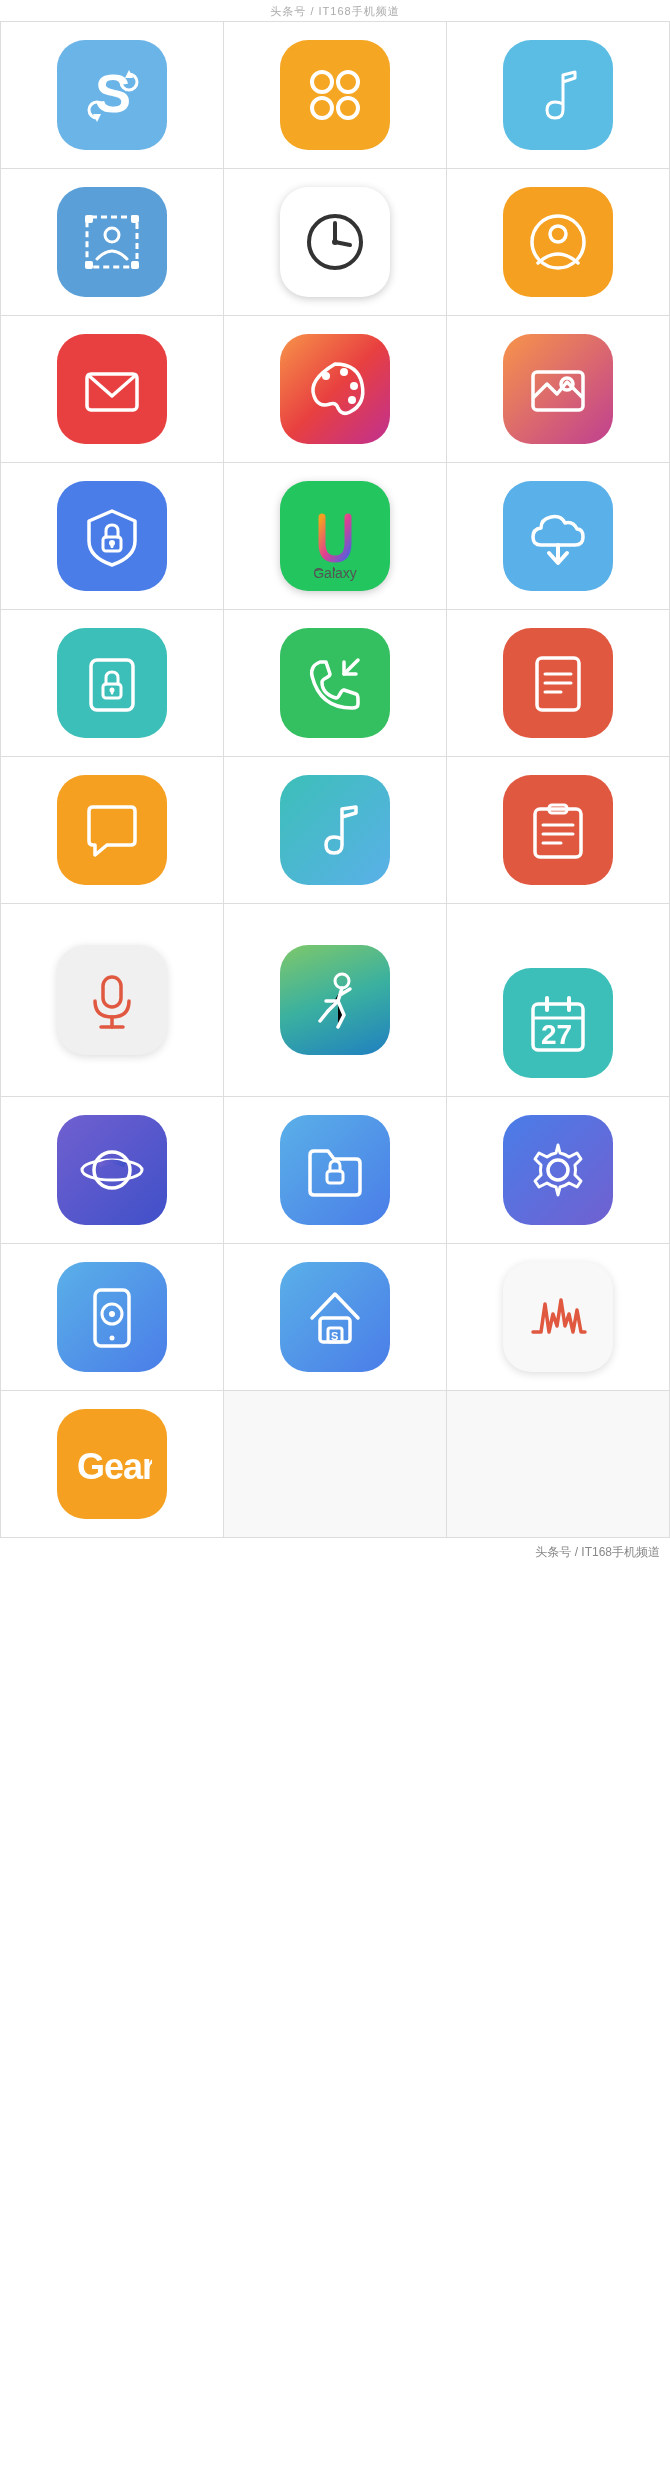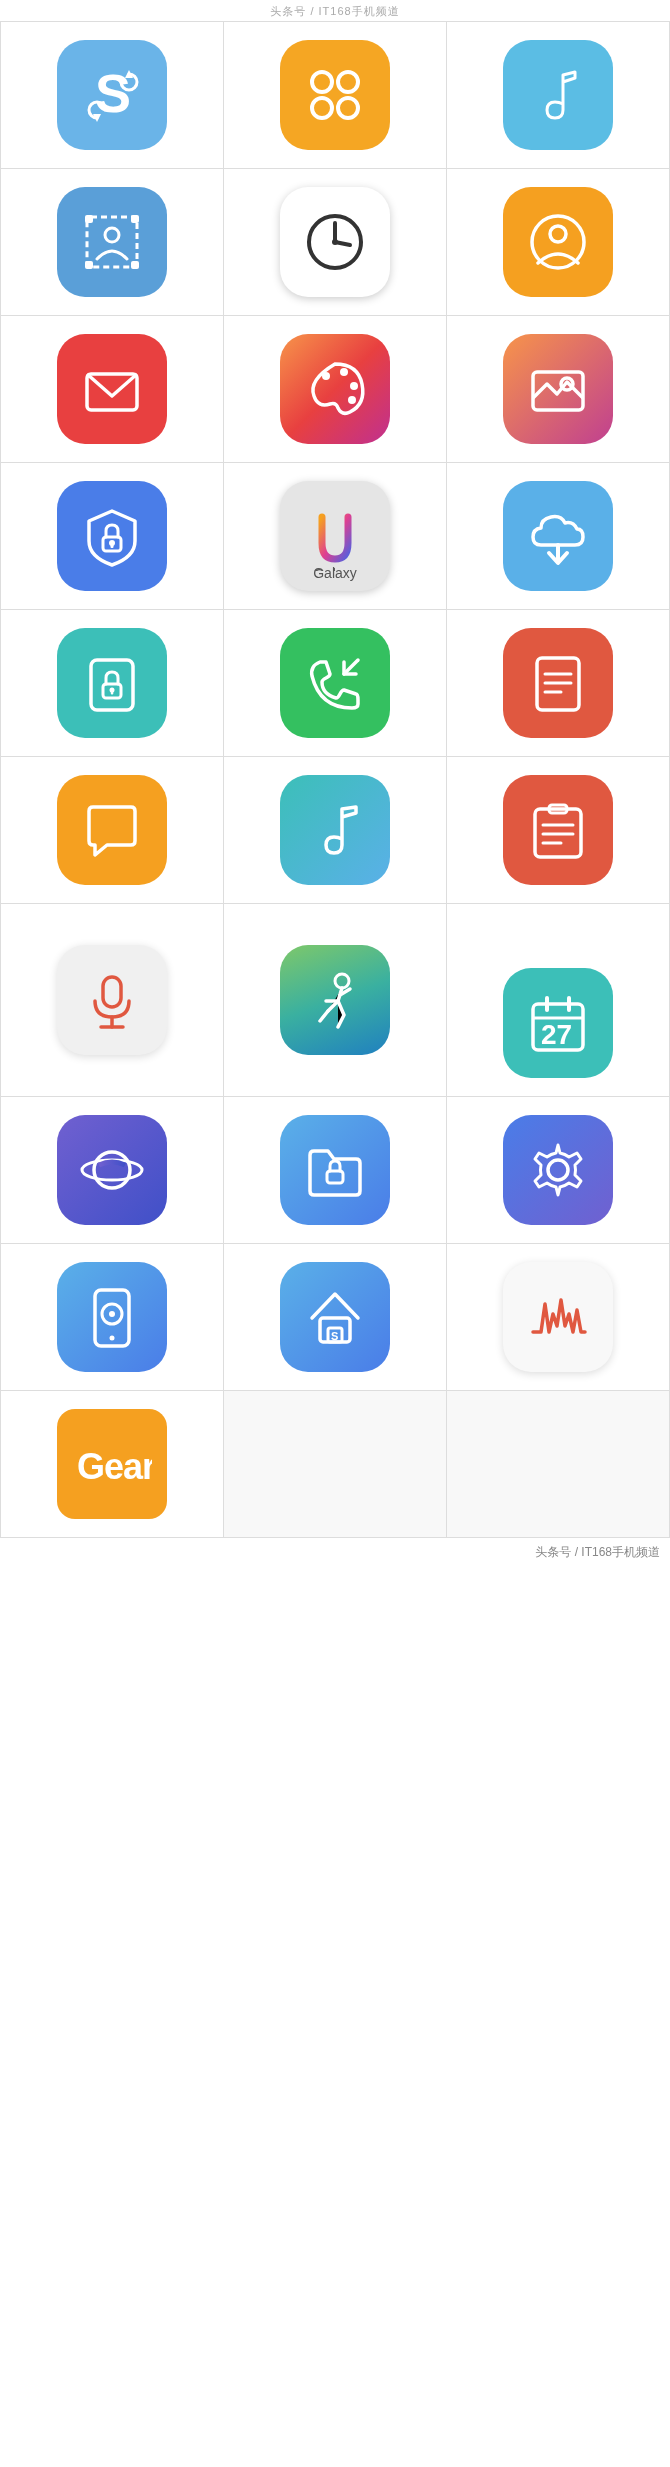--- a/index.html
+++ b/index.html
@@ -46,21 +46,21 @@
     
     .bg-blue2 { background: #5a9fd8; }
     .bg-white { background: #fff; box-shadow: 0 2px 8px #ccc; }
     .bg-orange2 { background: #f5a020; }
     
     .bg-red { background: #e84040; }
     .bg-grad-rb { background: linear-gradient(135deg, #f7944a 0%, #e84040 50%, #c03090 100%); }
     .bg-grad-rb2 { background: linear-gradient(135deg, #f7944a 0%, #c04090 100%); }
     
     .bg-blue3 { background: #4a7de8; }
-    .bg-white2 { background: #e5e5e5; box-shadow: 0 2px 8px #ccc; }
+    .bg-white2 { background: #22c55e; box-shadow: 0 2px 8px #ccc; }
     .bg-blue4 { background: #5ab0e8; }
     
     .bg-teal { background: #3cbfb8; }
     .bg-green { background: #34c060; }
     .bg-coral { background: #e05840; }
     
     .bg-orange3 { background: #f5a020; }
     .bg-grad-teal { background: linear-gradient(135deg, #3cbfb8 0%, #5ab0e8 100%); }
     .bg-coral2 { background: #e05840; }
     
@@ -452,21 +452,21 @@
   <div class="cell">
     <div class="icon-wrap bg-white4">
       <svg width="70" height="70" viewBox="0 0 70 70">
 
         <polyline points="10,50 18,50 22,22 26,50 30,32 34,44 38,18 42,44 46,32 50,50 54,28 58,50 62,50" fill="none" stroke="#e05840" stroke-width="3.5" stroke-linecap="round" stroke-linejoin="round"></polyline>
       </svg>
     </div>
   </div>
 
   <div class="cell">
-    <div class="icon-wrap bg-orange4" style="width:110px;height:110px;border-radius:18px;">
+    <div class="icon-wrap bg-orange4" style="width:110px;height:110px;">
       <svg width="80" height="50" viewBox="0 0 80 50">
         <text x="5" y="40" font-size="36" font-weight="bold" fill="white" font-family="sans-serif" letter-spacing="-1">Gear</text>
       </svg>
     </div>
   </div>
 
   <div class="cell" style="background:#f8f8f8;"></div>
   <div class="cell" style="background:#f8f8f8;"></div>
 
 </div>

